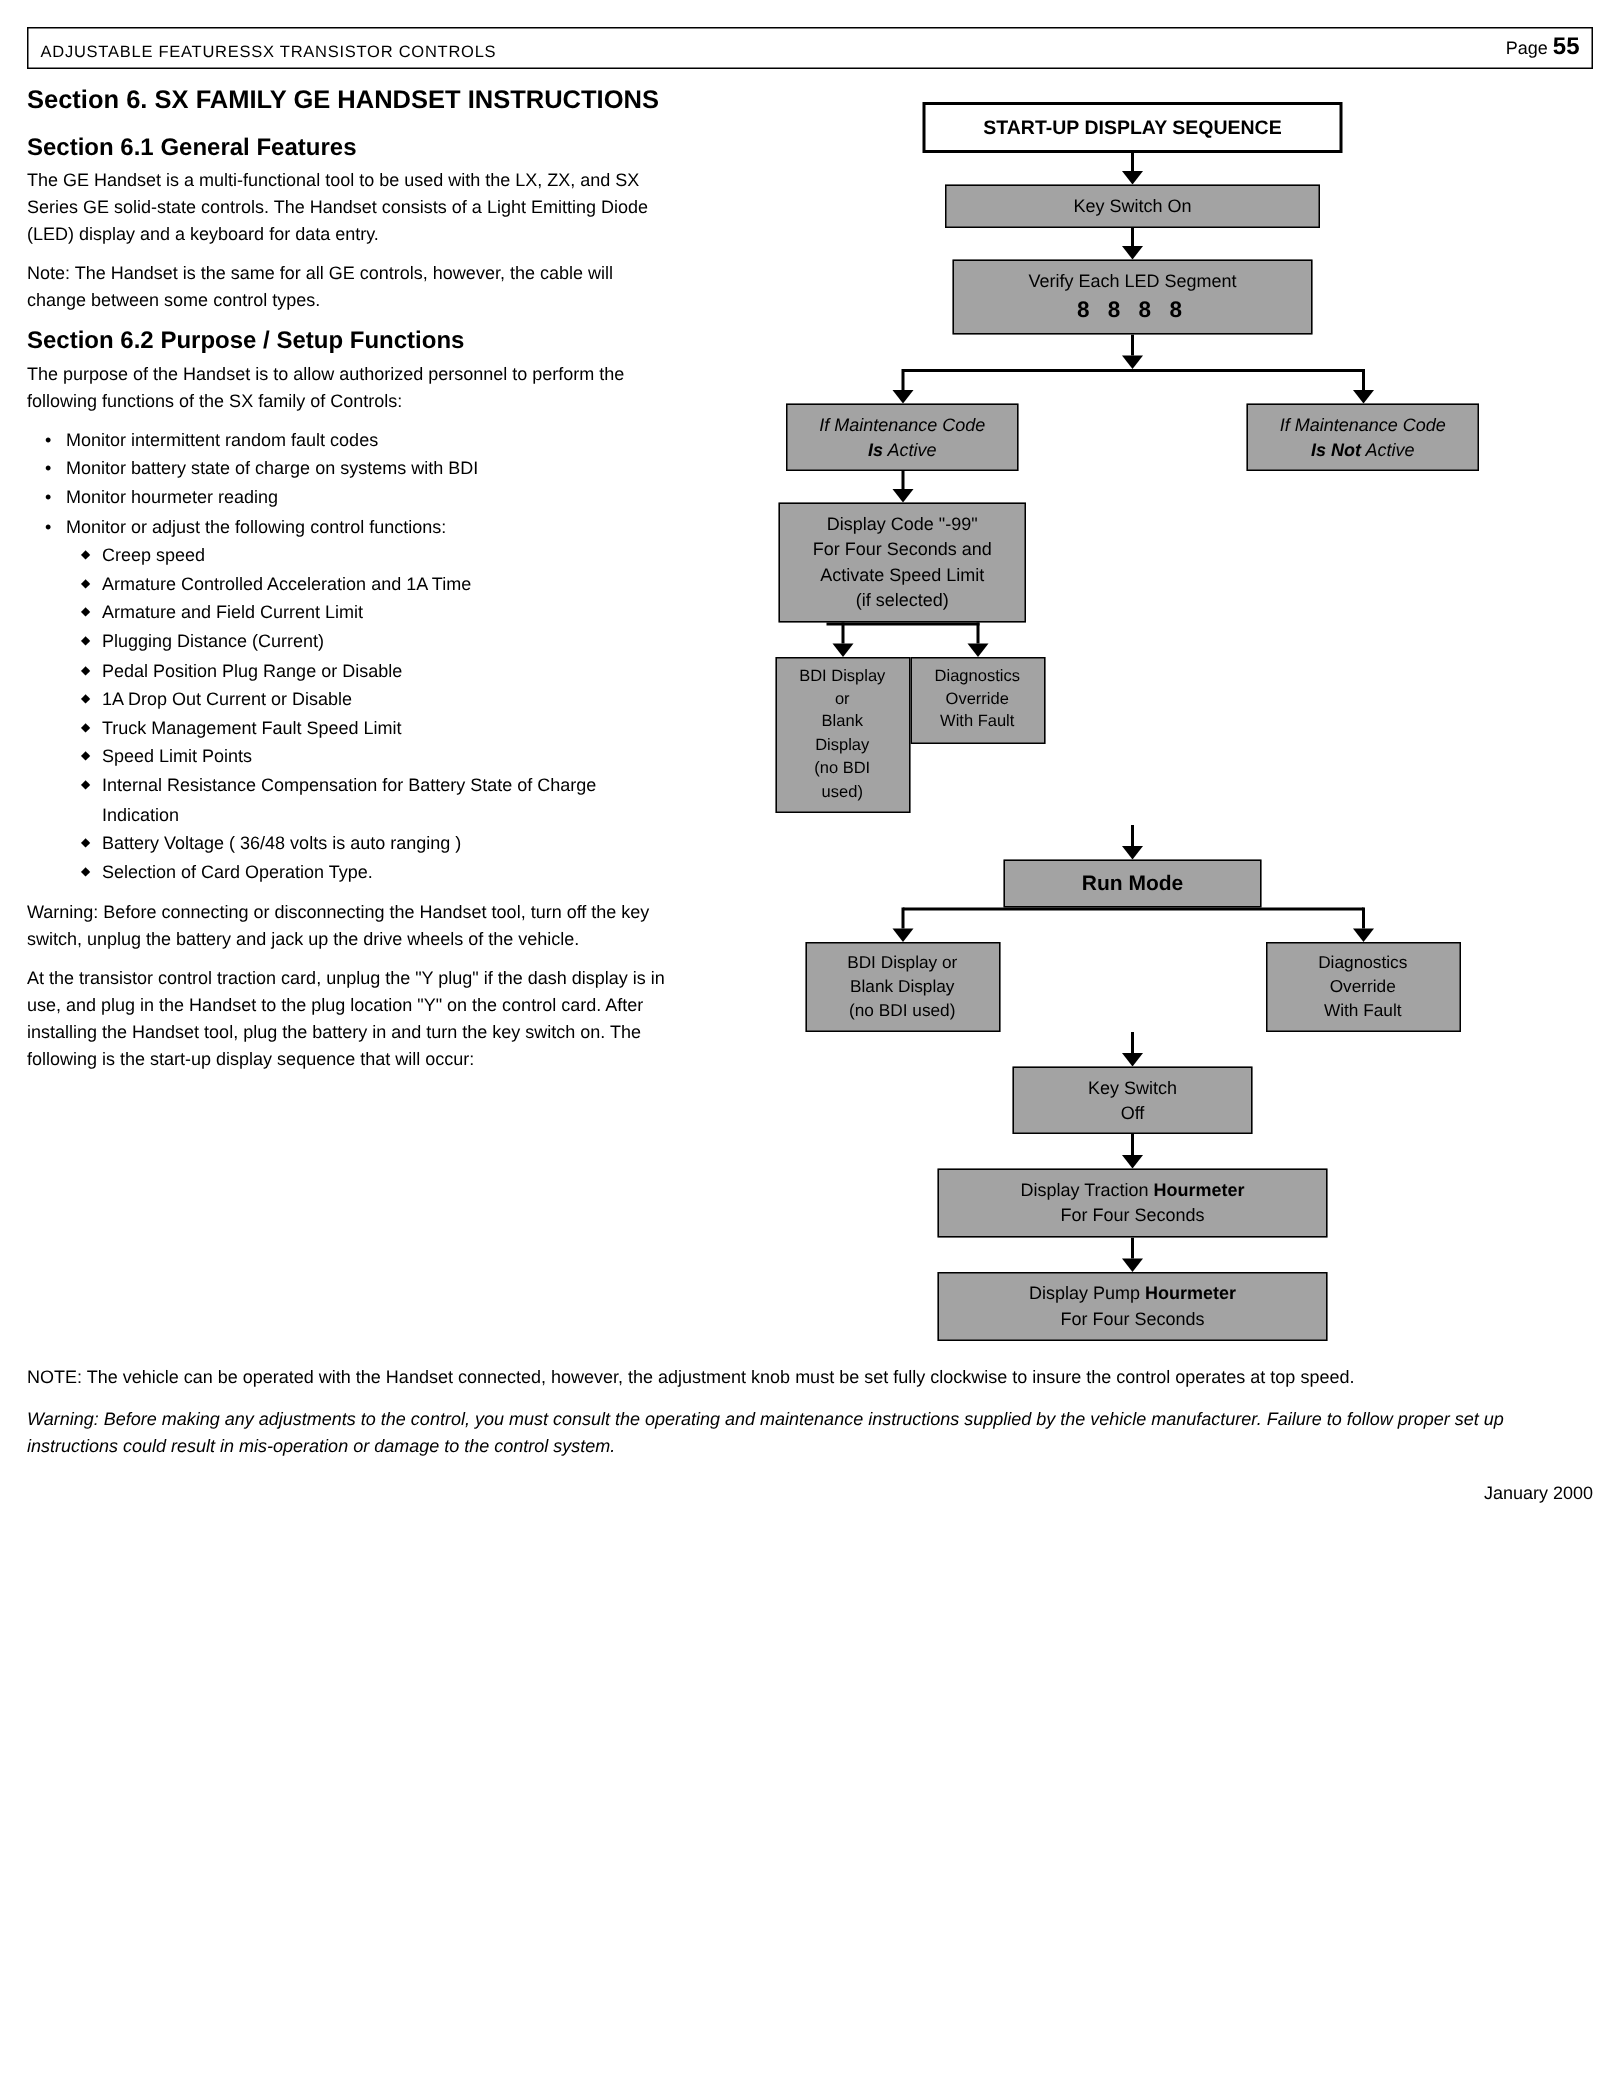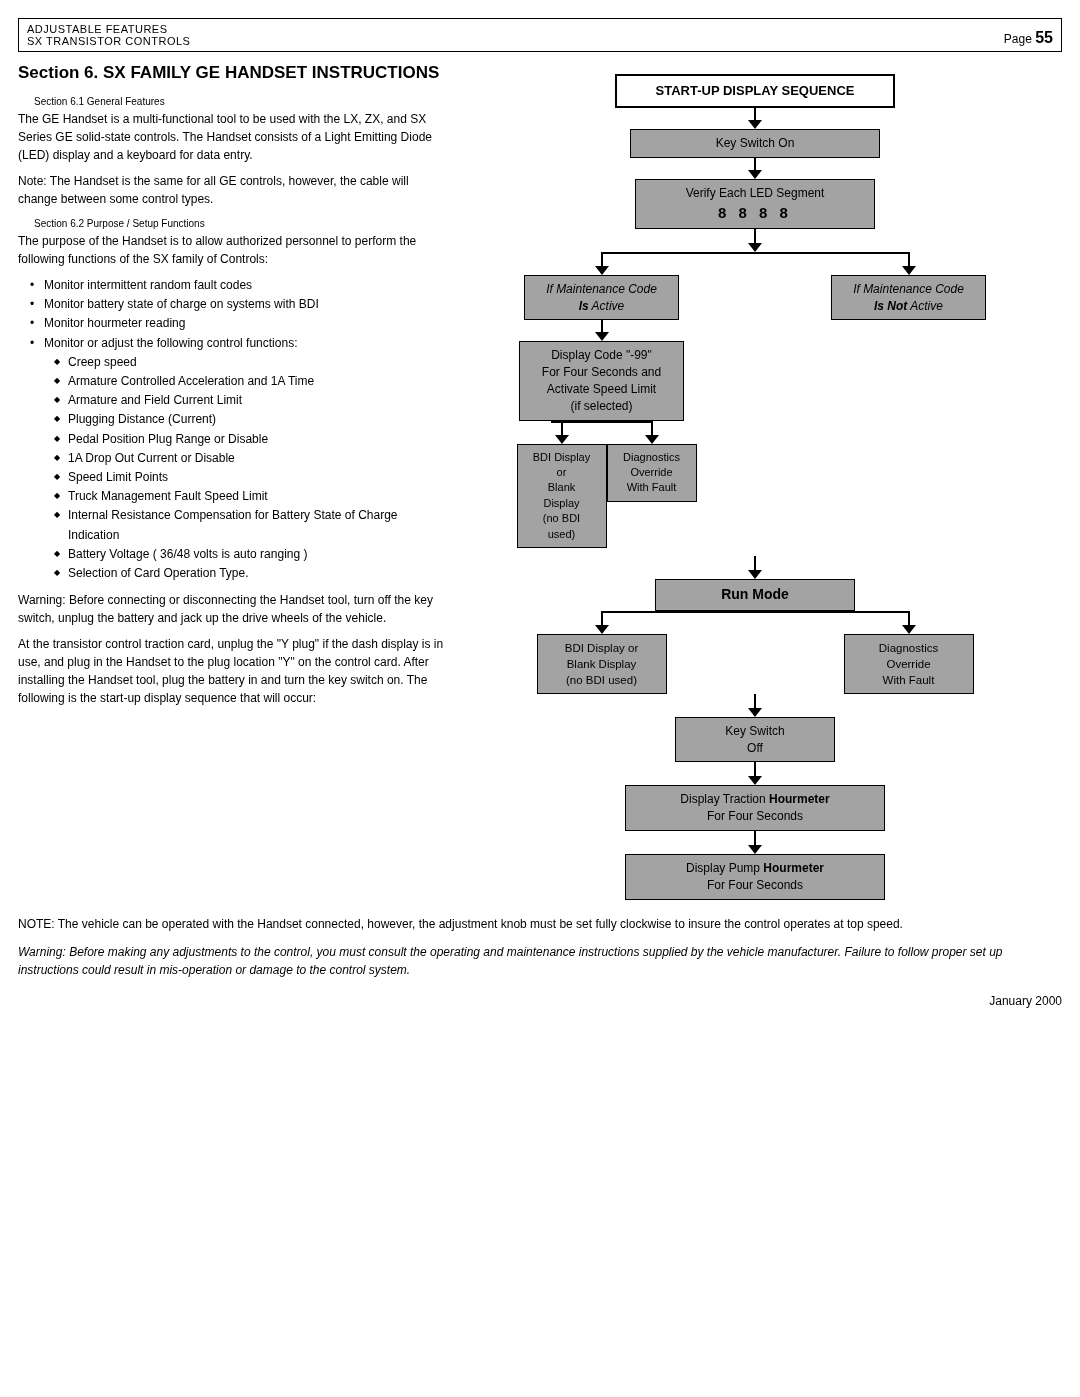--- a/index.html
+++ b/index.html
@@ -16,21 +16,21 @@
     .page-header {
       border: 1px solid #000;
       margin: 18px 18px 0 18px;
       padding: 4px 8px;
       display: flex;
       justify-content: space-between;
       align-items: flex-end;
     }
     .page-header-left {
       display: flex;
-      flex-direction: column;
+      flex-direction: row;
     }
     .page-header-left span {
       font-size: 11px;
       text-transform: uppercase;
       letter-spacing: 0.5px;
     }
     .page-header-right {
       font-size: 12px;
     }
     .page-header-right strong {
@@ -50,23 +50,23 @@
     }
 
     .section-title {
       font-size: 17px;
       font-weight: bold;
       margin-bottom: 12px;
       line-height: 1.3;
     }
 
     .subsection-title {
-      font-weight: normal;
-      font-size: 10px;
-      margin: 10px 0 3px 16px;
+      font-weight: bold;
+      font-size: 16px;
+      margin: 10px 0 3px 0;
     }
 
     .paragraph {
       font-size: 12px;
       line-height: 1.5;
       margin-bottom: 8px;
     }
 
     .note-paragraph {
       font-size: 12px;
@@ -224,22 +224,22 @@
       <li>Monitor battery state of charge on systems with BDI</li>
       <li>Monitor hourmeter reading</li>
       <li>Monitor or adjust the following control functions:
         <ul class="sub-bullet-list">
           <li>Creep speed</li>
           <li>Armature Controlled Acceleration and 1A Time</li>
           <li>Armature and Field Current Limit</li>
           <li>Plugging Distance (Current)</li>
           <li>Pedal Position Plug Range or Disable</li>
           <li>1A Drop Out Current or Disable</li>
+          <li>Truck Management Fault Speed Limit</li>
           <li>Speed Limit Points</li>
-          <li>Truck Management Fault Speed Limit</li>
           <li>Internal Resistance Compensation for Battery State of Charge Indication</li>
           <li>Battery Voltage ( 36/48 volts is auto ranging )</li>
           <li>Selection of Card Operation Type.</li>
         </ul>
       </li>
     </ul>
 
     <p class="warning-text">Warning: Before connecting or disconnecting the Handset tool, turn off the key switch, unplug the battery and jack up the drive wheels of the vehicle.</p>
     <p class="paragraph">At the transistor control traction card, unplug the "Y plug" if the dash display is in use, and plug in the Handset to the plug  location "Y" on the control card. After installing the Handset tool, plug the battery in and turn the key switch on. The following is the start-up display sequence that will occur:</p>
 
@@ -323,21 +323,21 @@
               <div>If Maintenance Code</div>
               <div><strong>Is Not</strong> Active</div>
             </div>
           </div>
 
         </div>
 
         <div style="position:relative;width:100%;display:flex;flex-direction:column;align-items:center;margin-top:8px;">
           <div class="v-line" style="height:14px;"></div>
           <div class="arrow-down-tri"></div>
-          <div class="fc-box" style="width:200px;">
+          <div class="fc-box" style="width:172px;">
             <strong class="fc-run-mode">Run Mode</strong>
           </div>
 
           <div style="display:flex;width:100%;position:relative;justify-content:space-around;align-items:flex-start;margin-top:0;">
             <div style="position:absolute;top:0;left:25%;width:50%;height:2px;background:#000;"></div>
 
             <div style="display:flex;flex-direction:column;align-items:center;flex:1;">
               <div class="v-line" style="height:14px;"></div>
               <div class="arrow-down-tri"></div>
               <div class="fc-box" style="width:130px;font-size:11.5px;">

